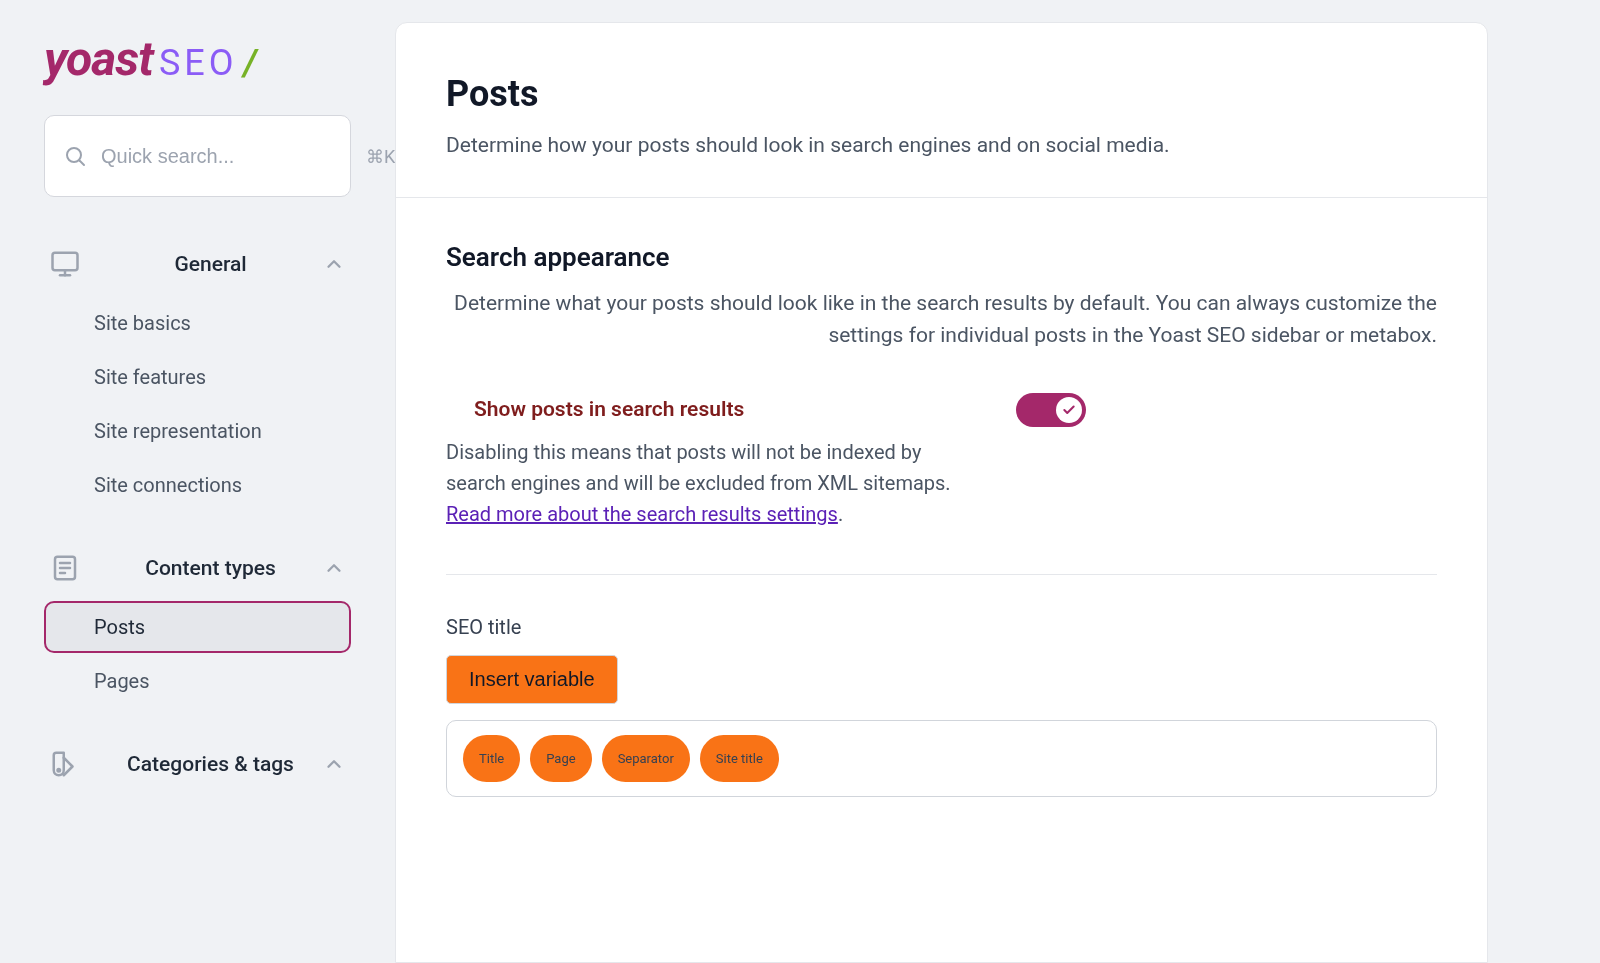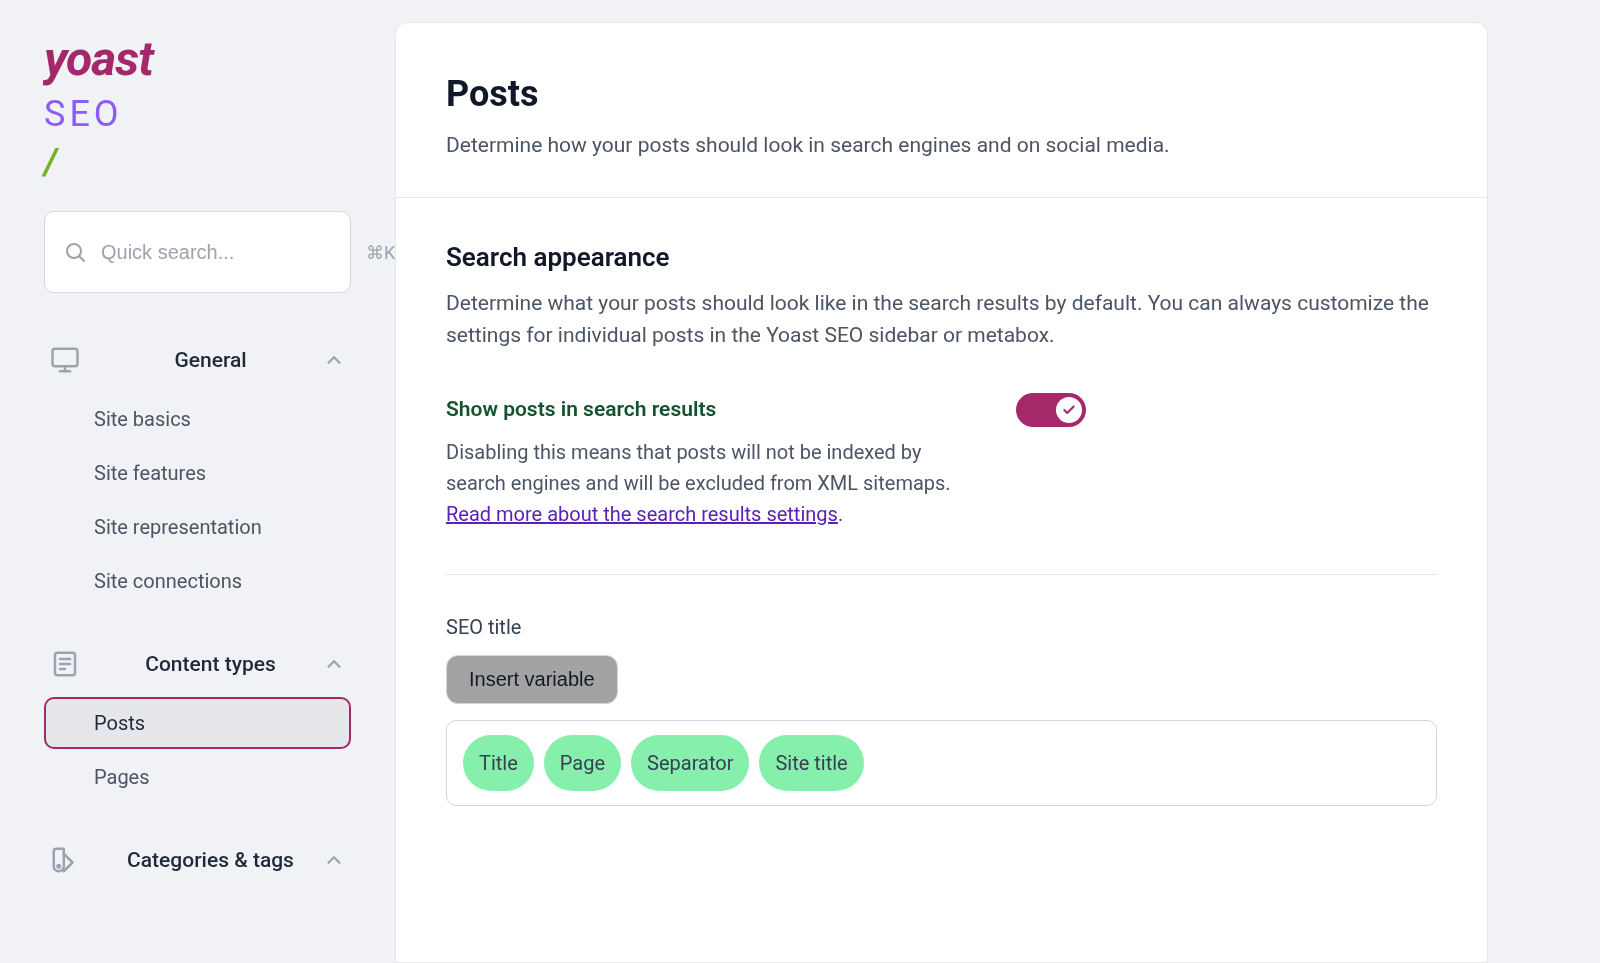--- a/index.html
+++ b/index.html
@@ -17,21 +17,20 @@
     width: 395px;
     padding: 30px 44px 0 44px;
     display: flex;
     flex-direction: column;
   }
   .logo {
     margin-bottom: 28px;
     display: flex;
     align-items: baseline;
     gap: 6px;
-    flex-direction: column;
   }
   .logo-yoast {
     font-size: 48px;
     font-weight: 700;
     color: #a4286a;
     letter-spacing: -1px;
     font-style: italic;
   }
   .logo-seo {
     font-size: 36px;
@@ -132,35 +131,37 @@
     font-size: 26px;
     font-weight: 600;
     color: #111827;
     margin-bottom: 16px;
   }
   .section-desc {
     font-size: 21px;
     color: #4b5563;
     line-height: 1.5;
     margin-bottom: 46px;
+    text-align: right;
   }
   .setting-row {
     display: flex;
     align-items: flex-start;
     gap: 60px;
     padding-bottom: 44px;
     border-bottom: 1px solid #e5e7eb;
     margin-bottom: 40px;
   }
   .setting-text { flex: 0 0 510px; }
   .setting-label {
     font-size: 21px;
     font-weight: 600;
-    color: #14532d;
+    color: #7f1d1d;
     margin-bottom: 16px;
+    margin-left: 28px;
   }
   .setting-help {
     font-size: 20px;
     color: #4b5563;
     line-height: 1.55;
   }
   .setting-help a {
     color: #5b21b6;
     text-decoration: underline;
   }
@@ -189,39 +190,39 @@
   .field-block { }
   .field-label {
     font-size: 20px;
     color: #374151;
     margin-bottom: 16px;
   }
   .insert-btn {
     display: inline-block;
     font-size: 20px;
     color: #111827;
-    background: #a3a3a3;
+    background: #f97316;
     border: 1px solid #d1d5db;
-    border-radius: 12px;
+    border-radius: 5px;
     padding: 12px 22px;
     cursor: pointer;
     margin-bottom: 16px;
   }
   .var-box {
     border: 1px solid #d1d5db;
     border-radius: 10px;
     padding: 14px 16px;
     display: flex;
     gap: 10px;
     flex-wrap: wrap;
   }
   .chip {
-    background: #86efac;
+    background: #f97316;
     color: #374151;
-    font-size: 20px;
+    font-size: 13px;
     padding: 16px 16px;
     border-radius: 999px;
   }
 </style>
 </head>
 <body>
 
 <aside class="sidebar">
   <div class="logo">
     <span class="logo-yoast">yoast</span>

